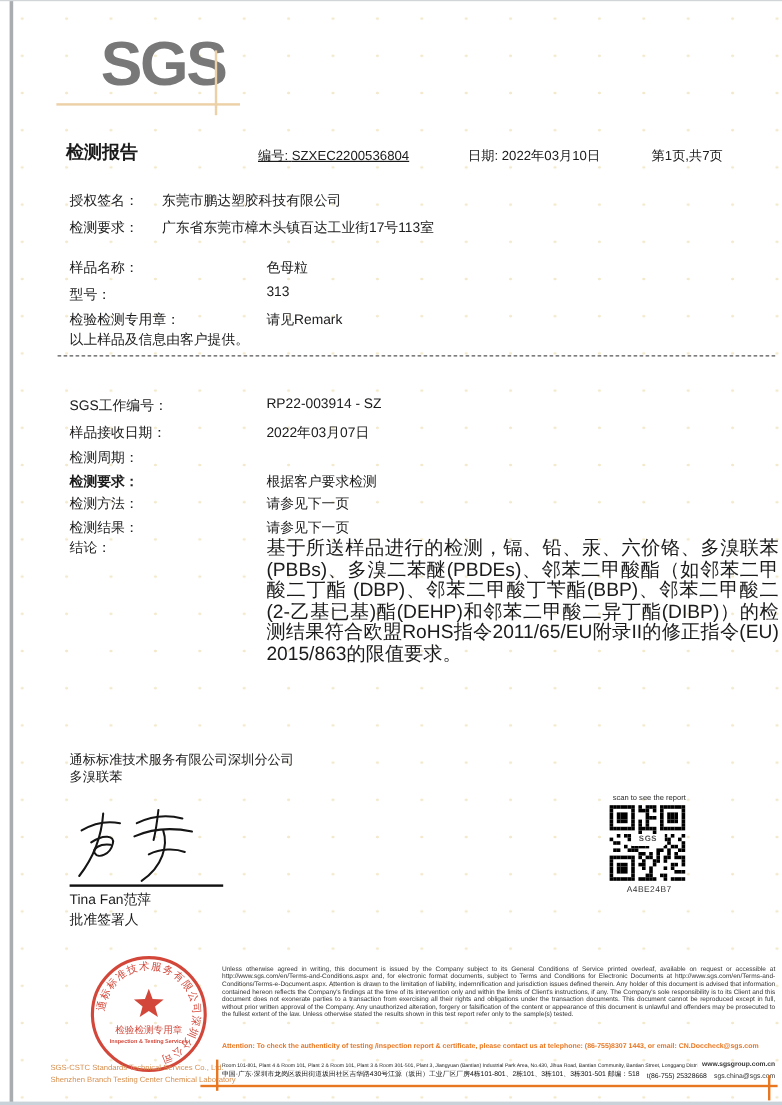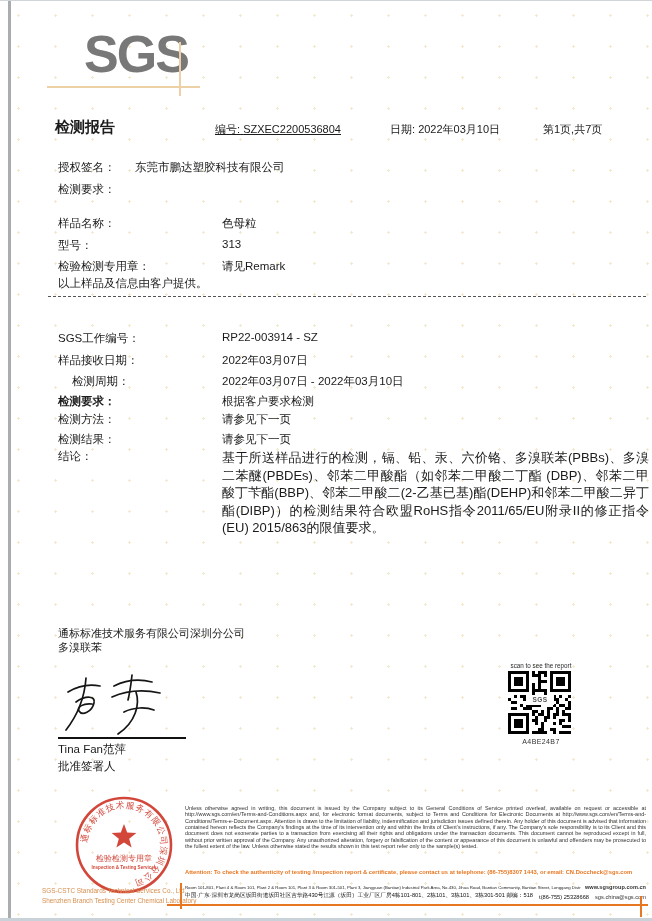--- a/index.html
+++ b/index.html
@@ -20,21 +20,21 @@
   .tan-h{left:47px;top:86px;width:153px;height:2px;background:#ecd0a6;}
   .tan-v{left:179px;top:42px;width:2px;height:54px;background:#ecd0a6;}
   .report-title{left:55px;top:118px;font-size:15px;font-weight:bold;}
   .hmeta{top:122px;font-size:11px;}
   .m-no{left:215px;text-decoration:underline;} .m-date{left:390px;} .m-page{left:543px;}
   
   .row{left:58px;font-size:11.5px;white-space:nowrap;}
   .val-abs{position:absolute;font-size:11.5px;white-space:nowrap;text-align:right;}
   .dashsep{left:48px;top:296px;width:598px;height:0;border-top:1px dashed #555;}
   
-  .concl{left:222px;top:449px;width:427px;font-size:13px;line-height:17.5px;text-align:justify;white-space:normal;}
+  .concl{left:222px;top:449px;width:427px;font-size:16px;line-height:17.5px;text-align:justify;white-space:normal;}
   
   .sig-co{left:58px;top:626px;font-size:11px;}
   .sig-auth{left:58px;top:640px;font-size:11px;}
   .sig-svg{left:56px;top:670px;}
   .sig-line{left:58px;top:737px;width:128px;height:1.5px;background:#111;}
   .sig-name{left:58px;top:742px;font-size:11.5px;}
   .sig-role{left:58px;top:759px;font-size:11.5px;}
   
   .qr-caption{left:503px;top:662px;width:76px;text-align:center;font-size:6.3px;color:#2a2a2a;}
   .qr-box{left:508px;top:671px;width:63px;height:63px;background:#fff;}
@@ -74,37 +74,37 @@
   <div class="abs tan-v"></div>
 
   <div class="abs report-title">检测报告</div>
   <div class="abs hmeta m-no"><span>编号:</span> <span>SZXEC2200536804</span></div>
   <div class="abs hmeta m-date"><span>日期:</span> <span>2022年03月10日</span></div>
   <div class="abs hmeta m-page">第1页,共7页</div>
 
   <div class="abs row" style="top:160px;">授权签名：</div>
   <div class="val-abs" style="left:135px;top:160px;">东莞市鹏达塑胶科技有限公司</div>
   <div class="abs row" style="top:182px;">检测要求：</div>
+  <div class="val-abs" style="left:135px;top:182px;">广东省东莞市樟木头镇百达工业街17号113室</div>
 
   <div class="abs row" style="top:216px;">样品名称：</div>
   <div class="val-abs" style="left:222px;top:216px;">色母粒</div>
   <div class="abs row" style="top:238px;">型号：</div>
   <div class="val-abs" style="left:222px;top:238px;">313</div>
   <div class="abs row" style="top:259px;">检验检测专用章：</div>
   <div class="val-abs" style="left:222px;top:259px;">请见Remark</div>
   <div class="abs row" style="top:276px;">以上样品及信息由客户提供。</div>
 
   <div class="abs dashsep"></div>
 
   <div class="abs row" style="top:331px;">SGS工作编号：</div>
   <div class="val-abs" style="left:222px;top:331px;">RP22-003914 - SZ</div>
   <div class="abs row" style="top:353px;">样品接收日期：</div>
   <div class="val-abs" style="left:222px;top:353px;">2022年03月07日</div>
-  <div class="abs row" style="top:374px;margin-left:14px;">检测周期：</div>
-  <div class="val-abs" style="left:222px;top:374px;">2022年03月07日 - 2022年03月10日</div>
+  <div class="abs row" style="top:374px;">检测周期：</div>
   <div class="abs row" style="top:394px;font-weight:bold;">检测要求：</div>
   <div class="val-abs" style="left:222px;top:394px;">根据客户要求检测</div>
   <div class="abs row" style="top:412px;">检测方法：</div>
   <div class="val-abs" style="left:222px;top:412px;">请参见下一页</div>
   <div class="abs row" style="top:432px;">检测结果：</div>
   <div class="val-abs" style="left:222px;top:432px;">请参见下一页</div>
 
   <div class="abs row" style="top:449px;">结论：</div>
   <div class="abs concl">基于所送样品进行的检测，镉、铅、汞、六价铬、多溴联苯(PBBs)、多溴二苯醚(PBDEs)、邻苯二甲酸酯（如邻苯二甲酸二丁酯 (DBP)、邻苯二甲酸丁苄酯(BBP)、邻苯二甲酸二(2-乙基已基)酯(DEHP)和邻苯二甲酸二异丁酯(DIBP)）的检测结果符合欧盟RoHS指令2011/65/EU附录II的修正指令(EU) 2015/863的限值要求。</div>
 

